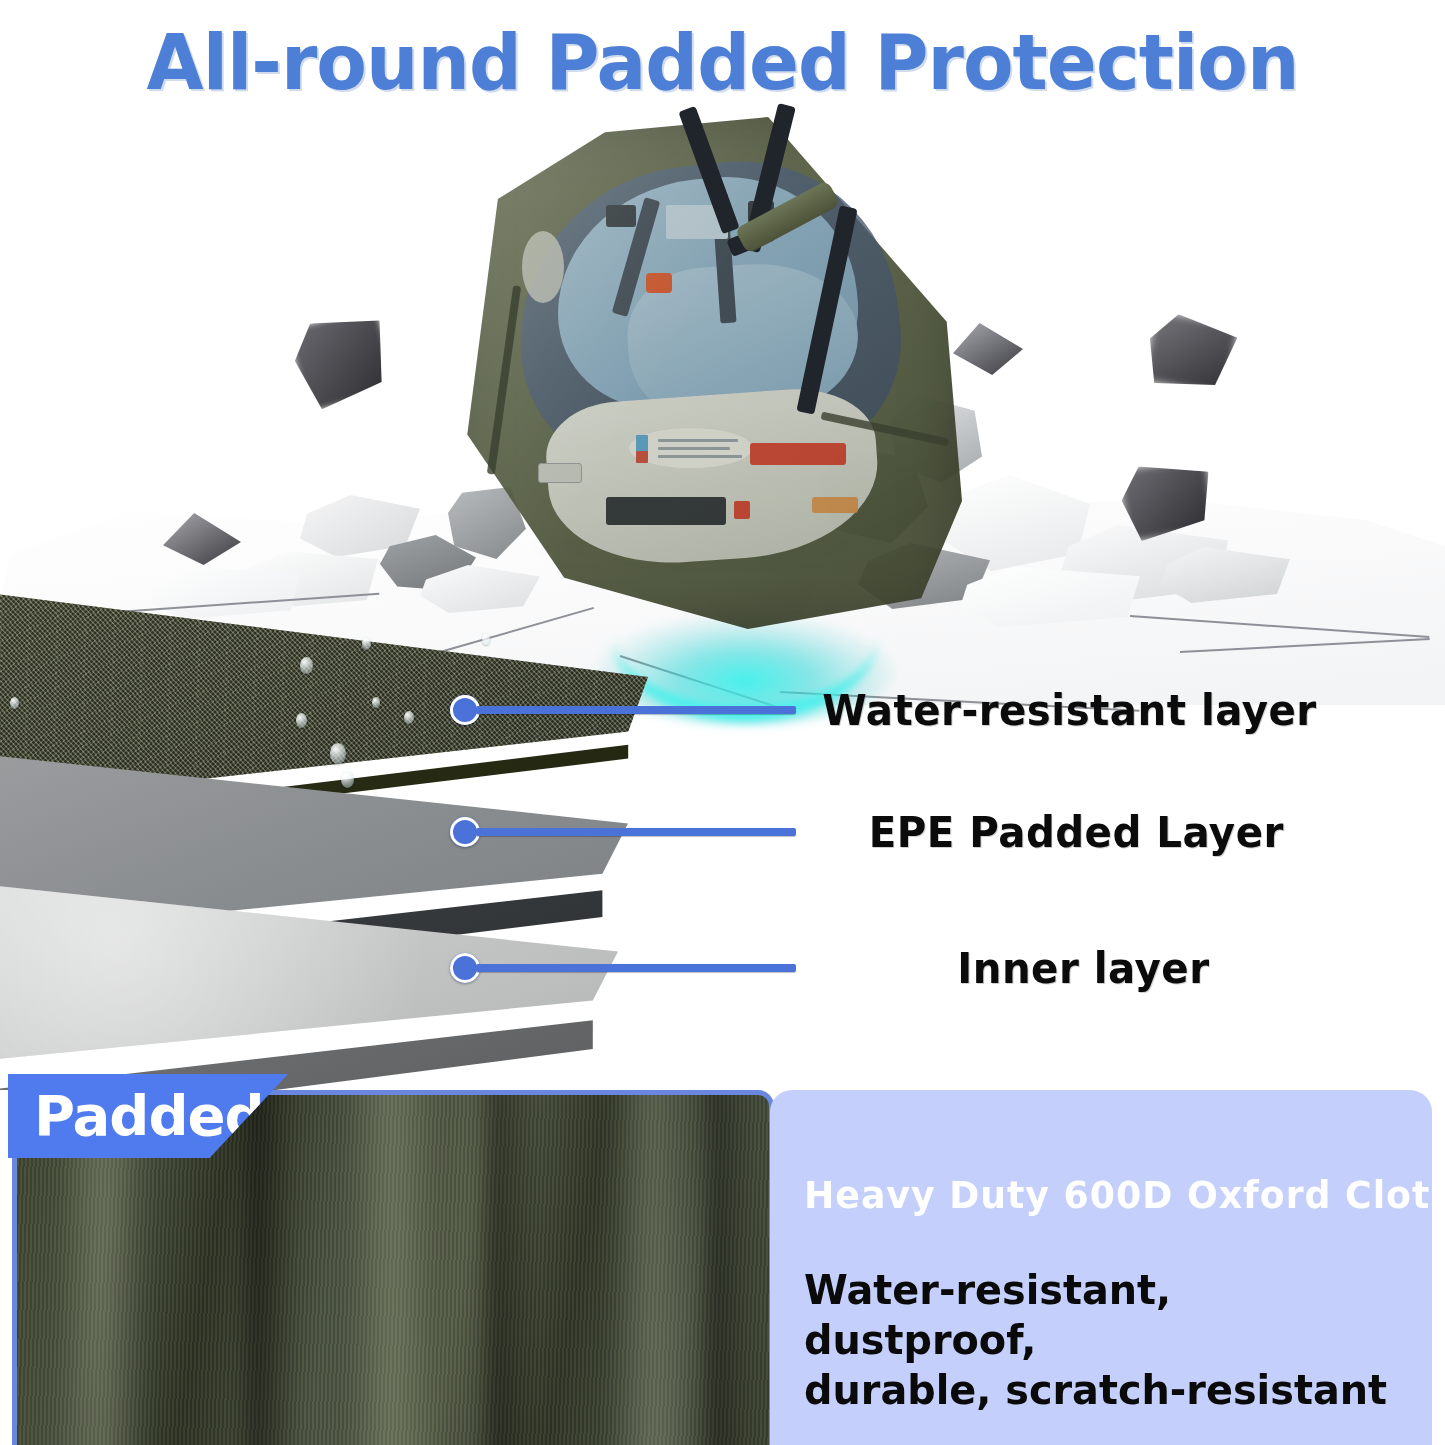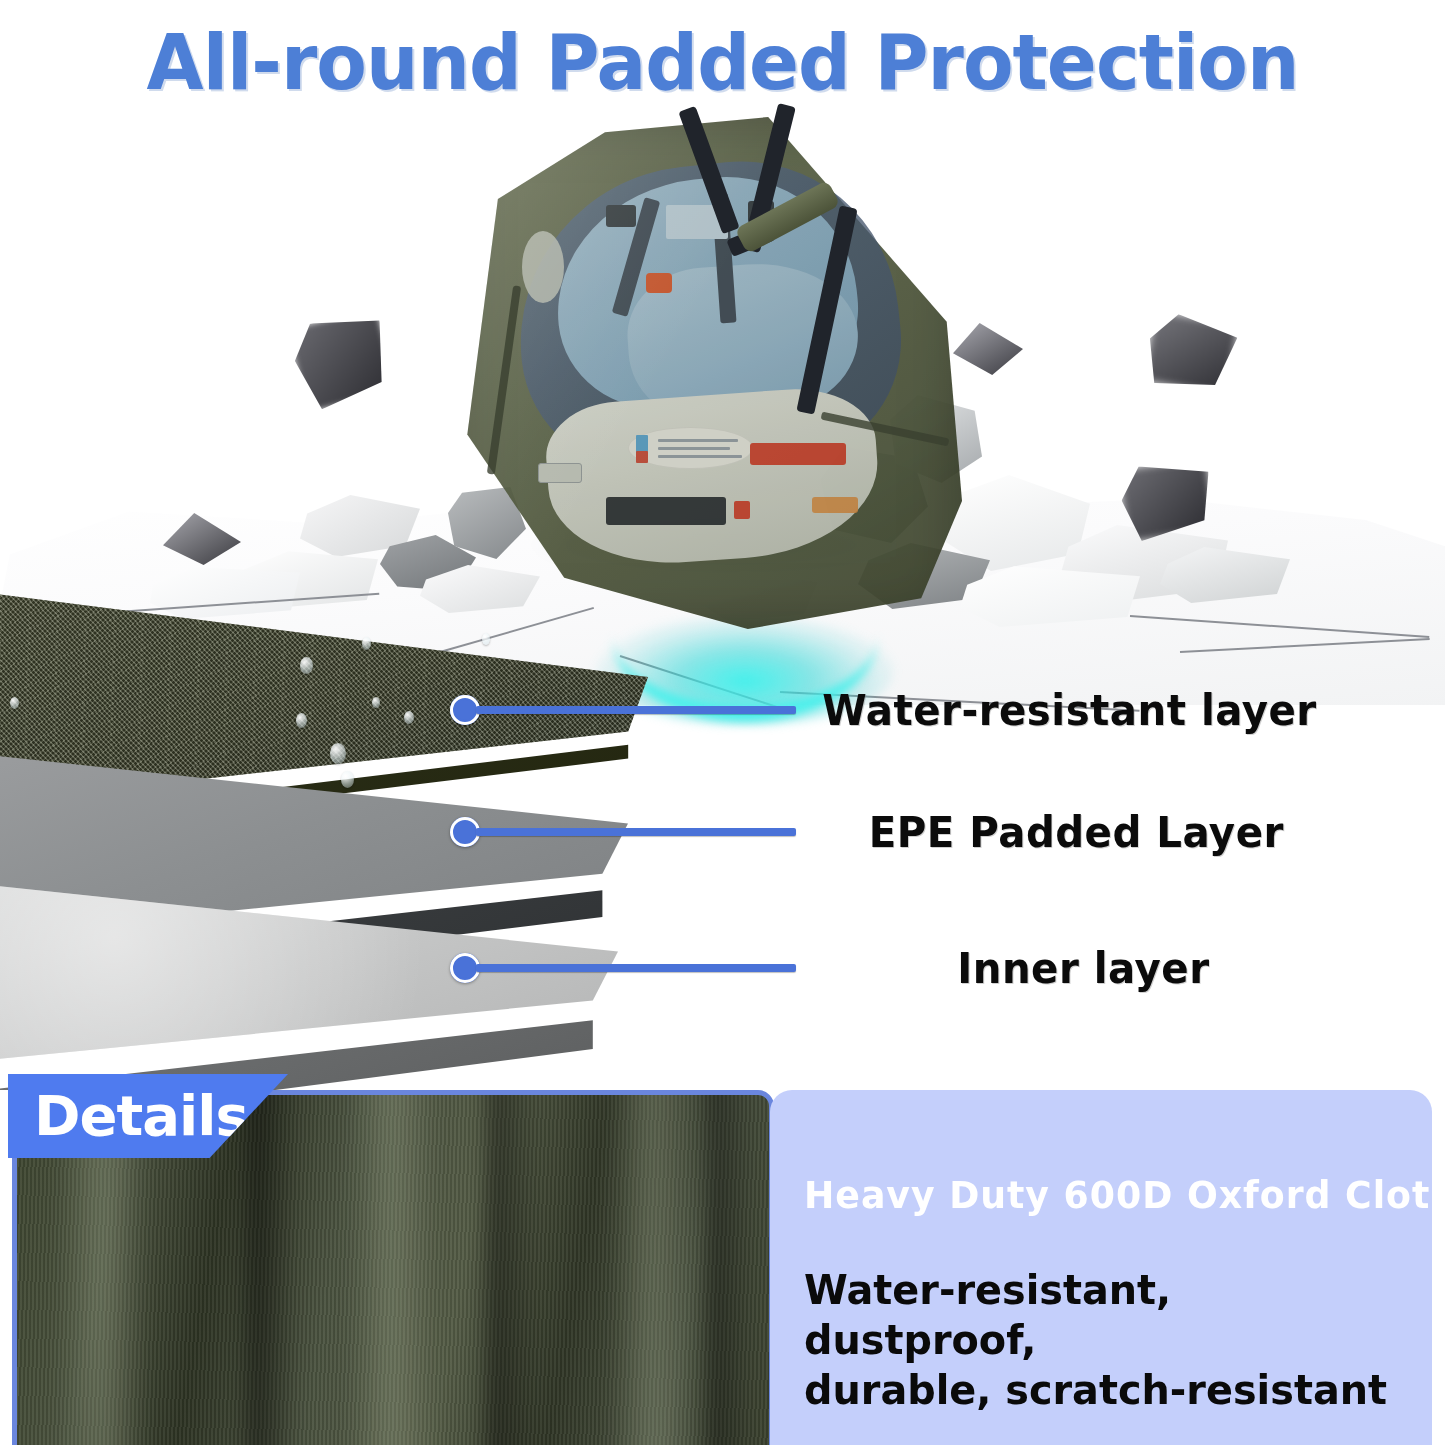--- a/index.html
+++ b/index.html
@@ -382,21 +382,21 @@
     <div class="photo">
       <div class="hl" style="left:40px"></div>
       <div class="fold" style="left:230px"></div>
       <div class="hl" style="left:330px"></div>
       <div class="fold" style="left:470px"></div>
       <div class="hl" style="left:590px"></div>
       <div class="fold" style="left:690px"></div>
     </div>
 
     <div class="badge">
-      <span>Details</span>
+      <span>Padded</span>
     </div>
 
     <div class="infopanel">
       <div class="info-head">Heavy Duty 600D Oxford Cloth</div>
       <div class="info-body">
         <div>Water-resistant, dustproof,</div>
         <div>durable, scratch-resistant</div>
       </div>
     </div>
 

